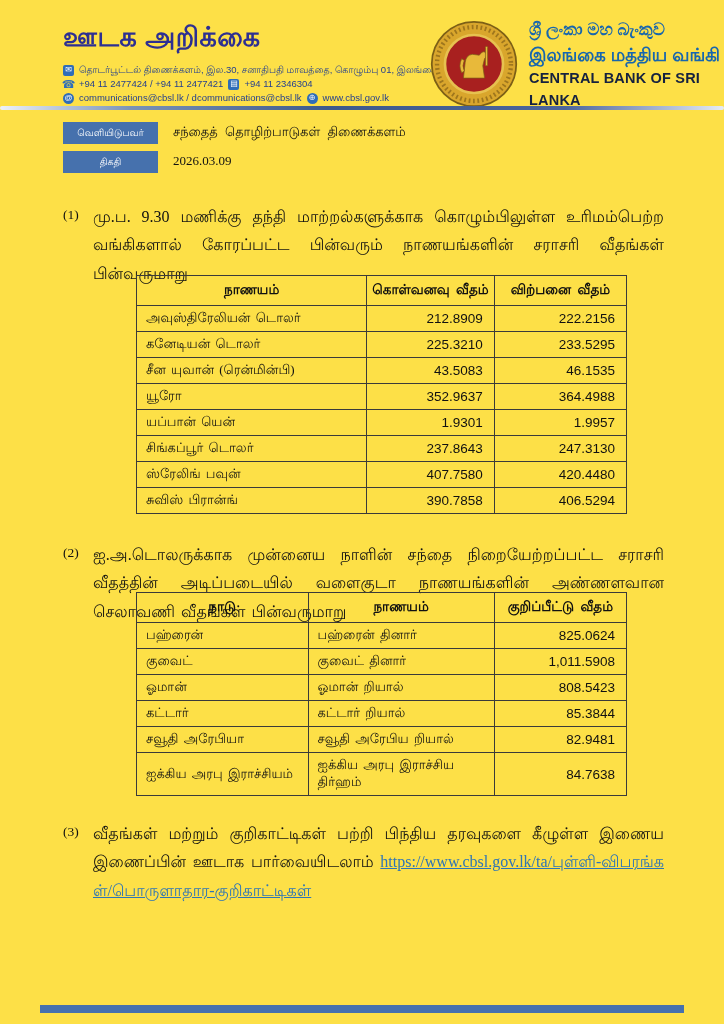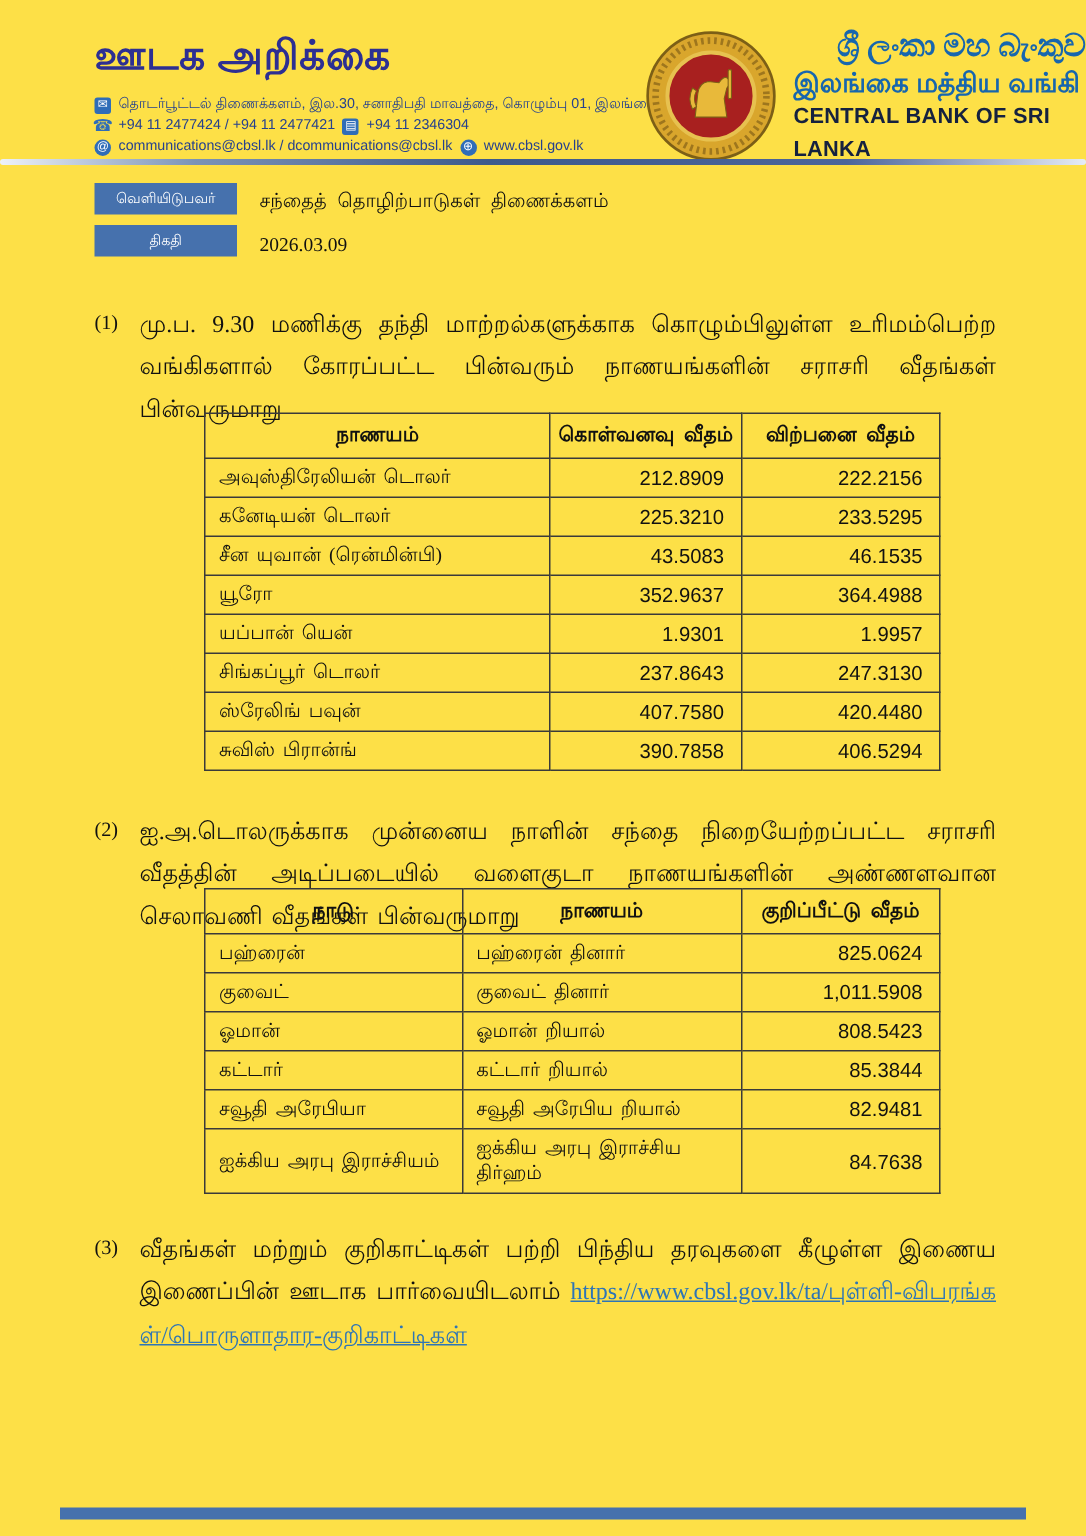--- a/index.html
+++ b/index.html
@@ -25,32 +25,32 @@
     display:inline-flex; align-items:center; justify-content:center;
     width:11px; height:11px; flex:none; font-size:8px; line-height:1;
   }
   .ic-box { background:#2f6db8; color:#fff; border-radius:2px; }
   .ic-round { background:#2f6db8; color:#fff; border-radius:50%; }
   .ic-plain { color:#2f6db8; font-size:11px; }
 
   .hdr-right { position:absolute; left:430px; top:17px; display:flex; align-items:center; gap:11px; }
   .logo { width:88px; height:88px; flex:none; }
   .bank-names { display:flex; flex-direction:column; }
-  .bank-si { font-family:Liberation Serif, serif; font-size:21px; color:#1766ae; font-weight:600; line-height:26px;text-align:right; }
+  .bank-si { font-family:Liberation Sans, sans-serif; font-size:17px; color:#1766ae; font-weight:600; line-height:26px; }
   .bank-ta { font-family:"Liberation Sans", sans-serif; font-size:18px; color:#1766ae; font-weight:600; line-height:24px; }
   .bank-en { font-family:"Liberation Sans", sans-serif; font-size:14.5px; color:#15213f; font-weight:bold; line-height:22px; letter-spacing:0.2px; }
 
   .rule {
     position:absolute; left:0; top:106px; width:724px; height:4px; border-radius:2px;
     background:linear-gradient(90deg,#eef2f8 0%,#7b93b6 18%,#3d5a8c 45%,#4c659a 78%,#e6ecf5 100%);
   }
 
   
   .meta { position:absolute; left:63px; top:122px; }
-  .meta-row { display:flex; align-items:flex-end; margin-bottom:7px; }
+  .meta-row { display:flex; align-items:flex-start; margin-bottom:7px; }
   .meta-label {
     width:95px; flex:none; background:#4671ad; color:#fff; text-align:center;
     font-family:"Liberation Sans", sans-serif; font-size:9.5px; padding:5px 2px 4px;
   }
   .meta-value { margin-left:15px; font-size:13px; padding-top:2px; word-spacing:4px; }
 
   
   .para { position:absolute; left:63px; width:601px; display:flex; }
   .para-num { width:30px; flex:none; font-size:13.5px; line-height:1.78; }
   .para-text { flex:1; text-align:justify; font-size:16px; line-height:1.78; word-spacing:2px; }

